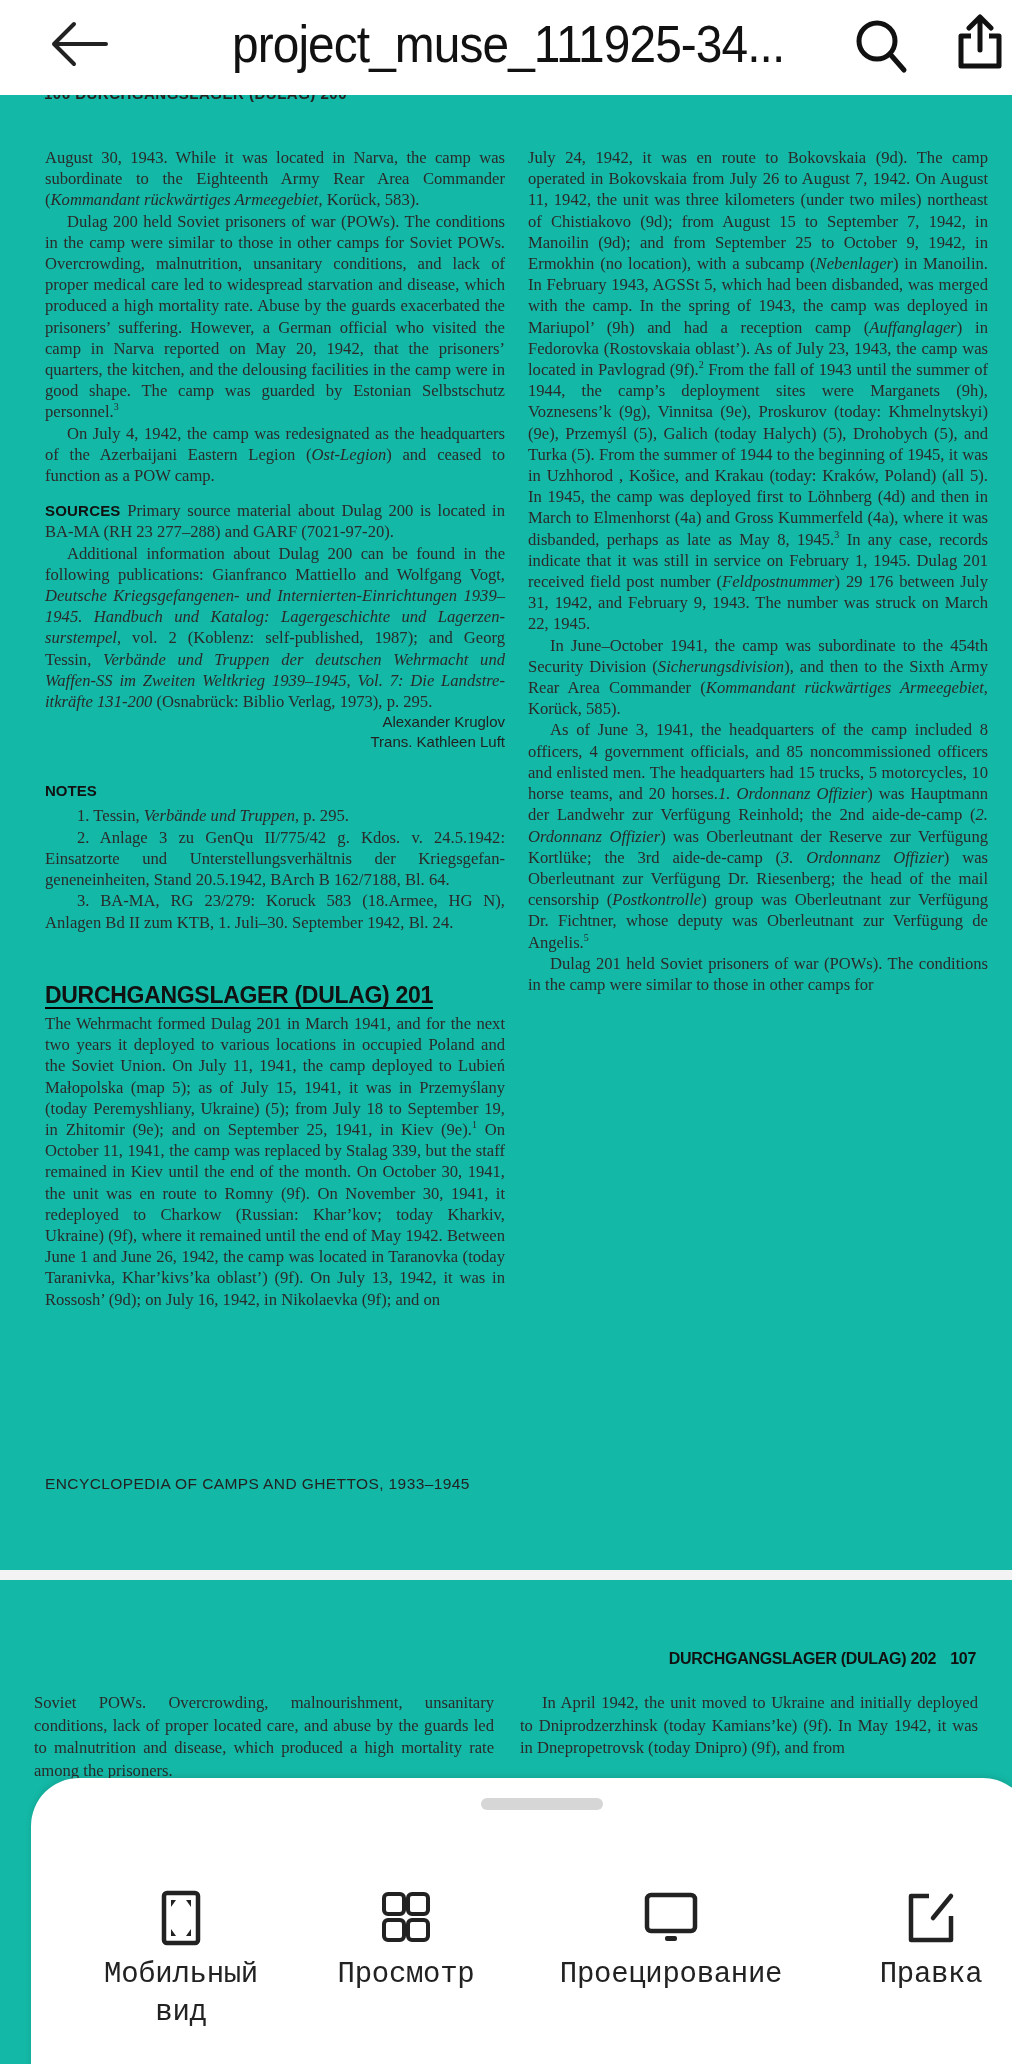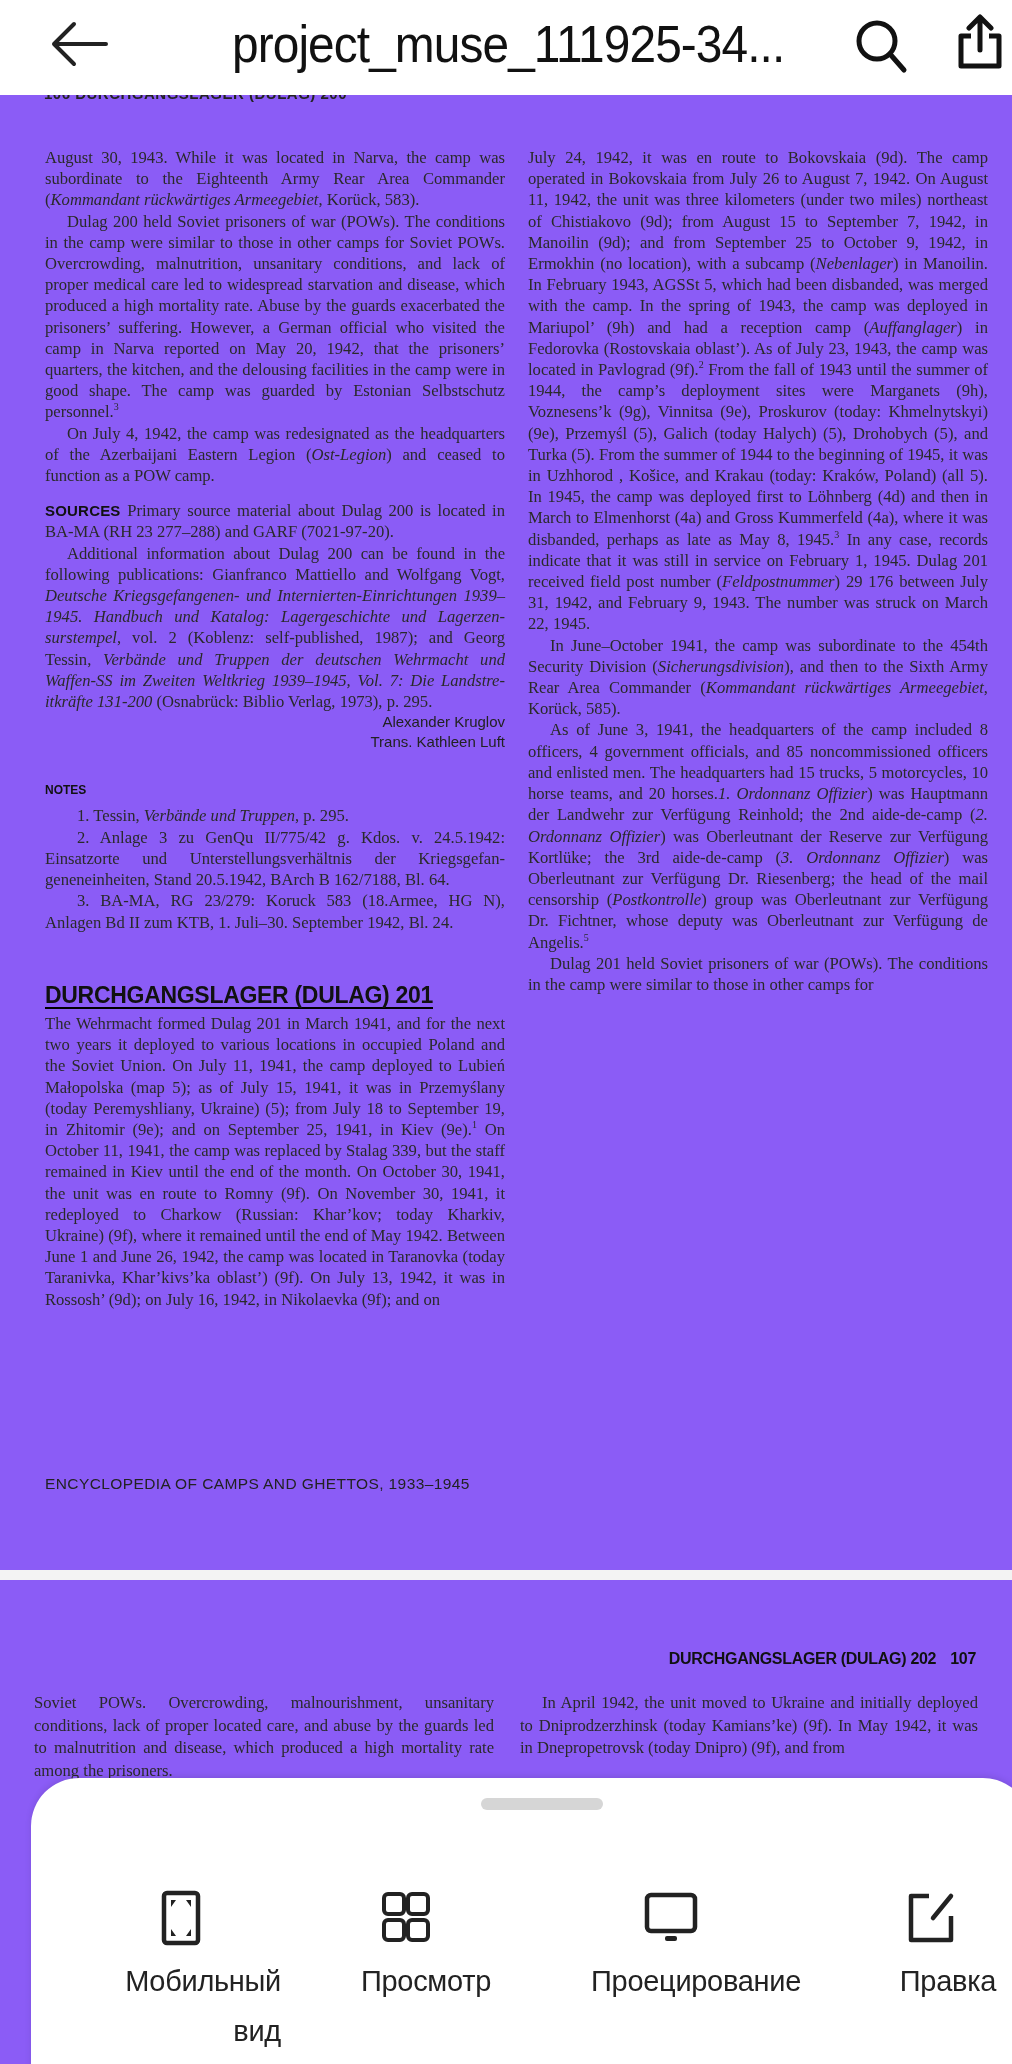--- a/index.html
+++ b/index.html
@@ -7,58 +7,58 @@
   body { position: relative; font-family: "Liberation Serif", serif; color: #2a2a2a; }
 
   
   .appbar { position: absolute; left: 0; top: 0; width: 1012px; height: 95px; background: #fff; z-index: 5; padding-left: 37px; }
   .appbar .back { position: absolute; left: 46px; top: 18px; width: 64px; height: 52px; cursor: pointer; }
   .appbar .title { position: absolute; left: 232px; top: 14px; font-family: "Liberation Sans", sans-serif; font-size: 52px; color: #111; white-space: nowrap; letter-spacing: -1px; transform: scaleX(0.92); transform-origin: left top; }
   .appbar .search { position: absolute; left: 852px; top: 16px; width: 60px; height: 60px; cursor: pointer; }
   .appbar .share { position: absolute; left: 955px; top: 14px; width: 50px; height: 56px; cursor: pointer; }
 
   
-  .page { position: absolute; left: 0; width: 1012px; background: #8b5cf6; }
+  .page { position: absolute; left: 0; width: 1012px; background: #14b8a6; }
   .page1 { top: 95px; height: 1475px; }
   .running-clipped { position: absolute; left: 44px; top: 0px; height: 22px; width: 340px; overflow: hidden; }
   .running-clipped span { display: block; margin-top: -10px; font-family: "Liberation Sans", sans-serif; font-weight: bold; font-size: 15px; color: #222; letter-spacing: 0.5px; }
 
   .col { position: absolute; font-size: 16.6px; line-height: 21.2px; text-align: justify; hyphens: manual; }
   .col-left { left: 45px; width: 460px; top: 52px; }
   .col-right { left: 528px; width: 460px; top: 52px; }
   .col p { margin: 0; }
   .col p.indent { text-indent: 22px; }
   .col em { font-style: italic; }
   sup { font-size: 10px; line-height: 0; vertical-align: super; }
 
   .sc-head { font-family: "Liberation Sans", sans-serif; font-weight: bold; font-size: 15px; letter-spacing: 0.2px; color: #111; }
   .block-gap { height: 14px; }
   .byline { text-align: right; font-family: "Liberation Sans", sans-serif; font-size: 15px; line-height: 20px; color: #222; }
-  .notes-title { font-family: "Liberation Sans", sans-serif; font-weight: bold; font-size: 12px; color: #111; margin-top: 28px; margin-bottom: 4px; }
+  .notes-title { font-family: "Liberation Sans", sans-serif; font-weight: bold; font-size: 15px; color: #111; margin-top: 28px; margin-bottom: 4px; }
   .note { text-indent: 32px; }
   .entry-title { font-family: "Liberation Sans", sans-serif; font-weight: bold; font-size: 23px; color: #111; margin-top: 52px; display: inline-block; border-bottom: 2px solid #000000; padding-bottom: 1px; margin-bottom: 4px; letter-spacing: -0.3px; }
   .footer-left { position: absolute; left: 45px; top: 1380px; font-family: "Liberation Sans", sans-serif; font-size: 15.5px; color: #222; letter-spacing: 0.4px; }
 
   .separator { position: absolute; left: 0; top: 1570px; width: 1012px; height: 10px; background: #f3f3f3; }
 
   
   .page2 { top: 1580px; height: 484px; }
   .running-right { position: absolute; right: 36px; top: 70px; font-family: "Liberation Sans", sans-serif; font-weight: bold; font-size: 16px; color: #111; letter-spacing: -0.3px; }
   .running-right .pg { margin-left: 14px; margin-top: 48px; }
   .p2col { position: absolute; top: 112px; font-size: 16.6px; line-height: 22.5px; text-align: justify; }
   .p2left { left: 34px; width: 460px; }
   .p2right { left: 520px; width: 458px; }
   .p2 .stray-g { position: absolute; left: 32px; top: 455px; font-size: 16px; }
 
   
   .sheet { position: absolute; left: 31px; top: 1778px; width: 1000px; height: 320px; background: #fff; border-radius: 48px 48px 0 0; box-shadow: 0 -2px 6px rgba(0,0,0,0.10); z-index: 10; }
   .handle { position: absolute; left: 450px; top: 20px; width: 122px; height: 12px; border-radius: 6px; background: #d6d6d6; cursor: grab; }
   .action { position: absolute; top: 112px; text-align: center; cursor: pointer; }
   .action .icon { display: block; margin: 0 auto; width: 56px; height: 56px; }
-  .action .label { display: block; margin-top: 10px; font-family: Liberation Sans, sans-serif; font-size: 29px; line-height: 50px; color: #222; letter-spacing: -0.3px; text-align: right; }
+  .action .label { display: block; margin-top: 10px; font-family: Liberation Mono, monospace; font-size: 29px; line-height: 38px; color: #222; letter-spacing: -0.3px; }
   .a1 { left: 50px; width: 200px; }
   .a2 { left: 290px; width: 170px; }
   .a3 { left: 510px; width: 260px; }
   .a4 { left: 835px; width: 130px; }
 </style>
 </head>
 <body>
 
 <div class="appbar">
   <svg class="back" viewBox="0 0 64 52">

